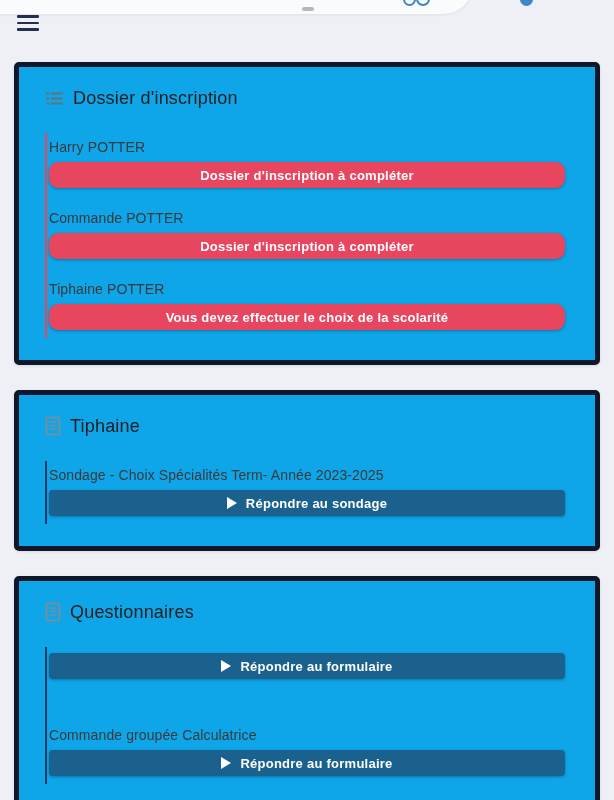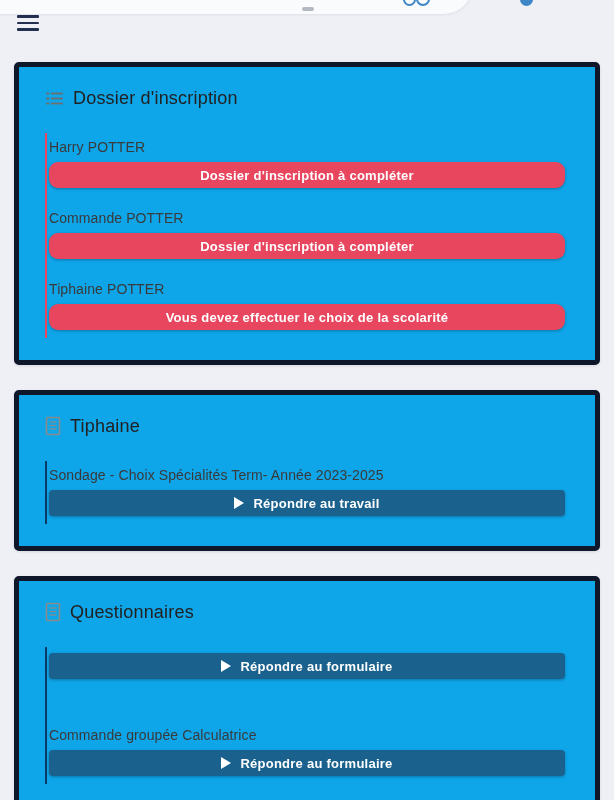--- a/index.html
+++ b/index.html
@@ -134,21 +134,21 @@
     </div>
     <div class="card-body accent-navy">
       <div class="entry">
         <p class="entry-label">Sondage - Choix Spécialités Term- Année 2023-2025</p>
         <button class="btn btn-primary">
           <span class="play">
             <svg width="10" height="12" viewBox="0 0 10 12">
                 <path d="M0 0 L10 6 L0 12 Z" fill="#ffffff"></path>
               </svg>
           </span>
-          <span>Répondre au travail</span>
+          <span>Répondre au sondage</span>
         </button>
       </div>
     </div>
   </section>
 
   <section class="card card--questionnaires">
     <div class="title-row">
       <span class="sec-icon">
         <svg width="16" height="20" viewBox="0 0 16 20">
           <rect x="1.5" y="1.5" width="13" height="17" rx="1.5" fill="none" stroke="#8b8b8b" stroke-width="1.6"></rect>

